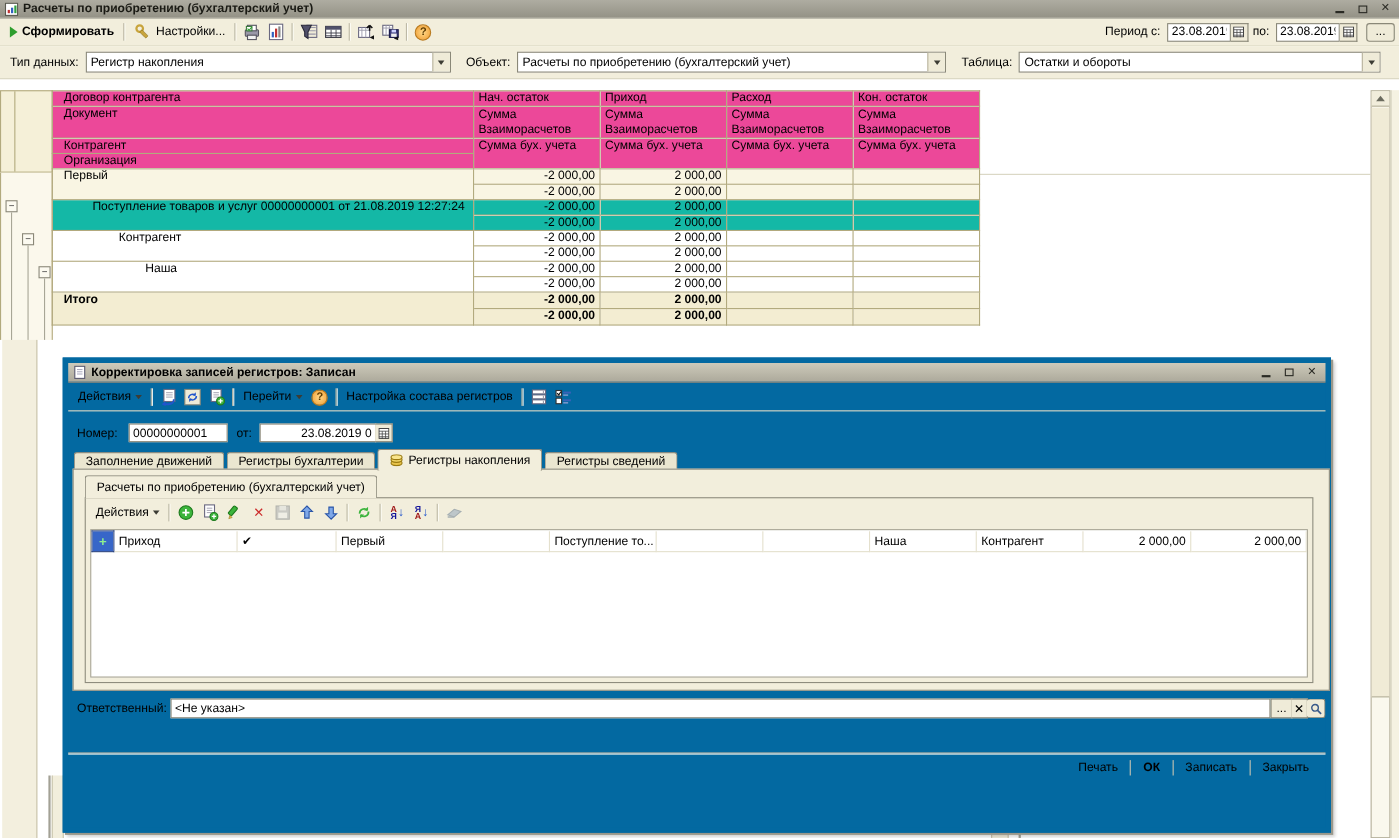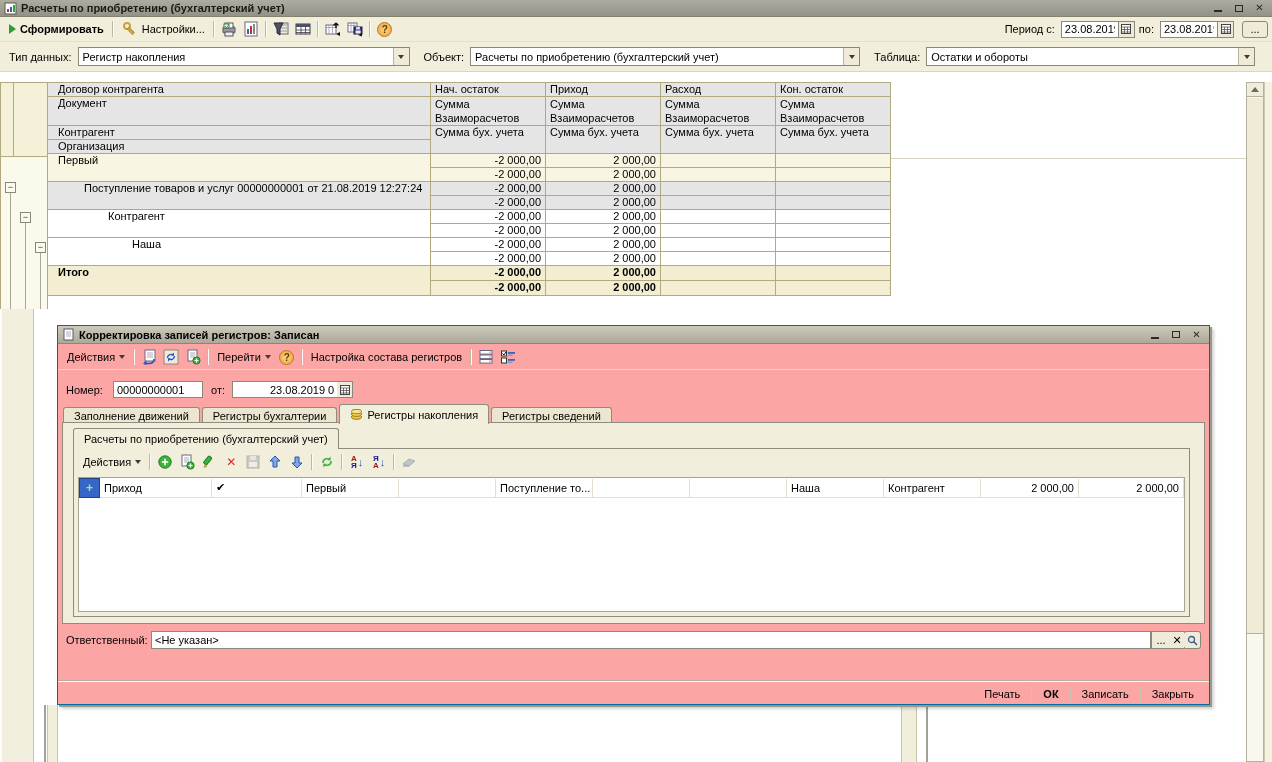--- a/index.html
+++ b/index.html
@@ -41,23 +41,23 @@
   #hl-right{left:890px;top:158px;width:356px;height:1px;background:#D8D4C0}
   #lb-head{left:0;top:82px;width:48px;height:75px;background:#F5F0D8;border:1px solid #B2AA7E}
   #lb-head .v{position:absolute;left:12px;top:0;width:1px;height:73px;background:#B2AA7E}
   #lb-data{left:0;top:157px;width:48px;height:152px;background:#FBF8EC;border-left:1px solid #B2AA7E;border-right:1px solid #B2AA7E}
   #lb-tail{left:2px;top:309px;width:32px;height:453px;background:#F3EFDE;border-right:1px solid #C8C4AC}
 
   #report{left:47px;top:82px}
   .rt{border-collapse:collapse;table-layout:fixed;width:843px}
   .rt td{border:1px solid #B2AA7E;height:14px;line-height:13px;padding:0 4px;
          white-space:nowrap;overflow:hidden;font-size:11px;vertical-align:top}
-  .rt .hd td{background:#e5e5e5}
+  .rt .hd td{background:#ec4899}
   .rt .g1 td{background:#F9F5E3}
-  .rt .g2 td{background:#e5e5e5}
+  .rt .g2 td{background:#14b8a6}
   .rt .gw td{background:#fff}
   .rt .tot td{background:#F3EDD2;font-weight:bold;height:15px}
   .rt td.n{text-align:right}
   .rt td.wrap{white-space:normal;line-height:14px}
   .rt .ind0{padding-left:10px}.rt .ind1{padding-left:36px}.rt .ind2{padding-left:60px}.rt .ind3{padding-left:84px}
 
   .treebox{position:absolute;width:11px;height:11px;background:#FCFAF0;border:1px solid #8a8878;
            display:flex;align-items:center;justify-content:center;font-size:9px;line-height:1;color:#333}
   .treeline{position:absolute;width:1px;background:#A8A696}
 
@@ -66,22 +66,22 @@
   #vscroll .sbtn{position:absolute;left:0;top:0;width:16px;height:14px;background:#F1EDDB;
                  border-bottom:1px solid #B5B19C;display:flex;align-items:center;justify-content:center}
   #vscroll .thumb{position:absolute;left:0;top:15px;width:16px;height:536px;background:#F0EBD6;border-bottom:1px solid #B5B19C}
   .tri-up{width:0;height:0;border-left:4px solid transparent;border-right:4px solid transparent;border-bottom:5px solid #6B6B5E}
   #rstrip{left:1264px;top:82px;width:8px;height:680px;background:#F5F2E2;border-left:1px solid #CCC8B4}
 
   
   .art{position:absolute;top:705px;height:57px}
 
   
-  #dialog{left:57px;top:325px;width:1153px;height:380px;background:#fca5a5;
-          border:1px solid #0369a1;box-shadow:2px 2px 0 #9A988B,4px 4px 3px rgba(0,0,0,.18)}
+  #dialog{left:57px;top:325px;width:1153px;height:432px;background:#0369a1;
+          border:5px solid #0369a1;box-shadow:2px 2px 0 #9A988B,4px 4px 3px rgba(0,0,0,.18)}
   #dlg-title{position:absolute;left:0;top:0;width:100%;height:18px;
              background:linear-gradient(#CDCABA,#ACA99B);display:flex;align-items:center;
              padding:0 4px;gap:4px;font-weight:bold;border-bottom:1px solid #8a887b}
   #dlg-toolbar{position:absolute;left:0;top:19px;width:100%;height:25px;display:flex;align-items:center;
                padding:0 4px;border-bottom:1px solid #DFDBC7}
   #num-row{position:absolute;left:0;top:54px;width:100%;height:20px}
   #dlg-tabs{position:absolute;left:5px;top:78px;right:5px;height:20px;display:flex;align-items:flex-end}
   .tab{height:17px;display:flex;align-items:center;gap:4px;padding:0 10px;background:#EAE6D0;
        border:1px solid #8E8C7E;border-bottom:none;border-radius:3px 3px 0 0;margin-right:2px;white-space:nowrap}
   .tab.active{height:20px;background:#F2EEDC;position:relative;z-index:3}

